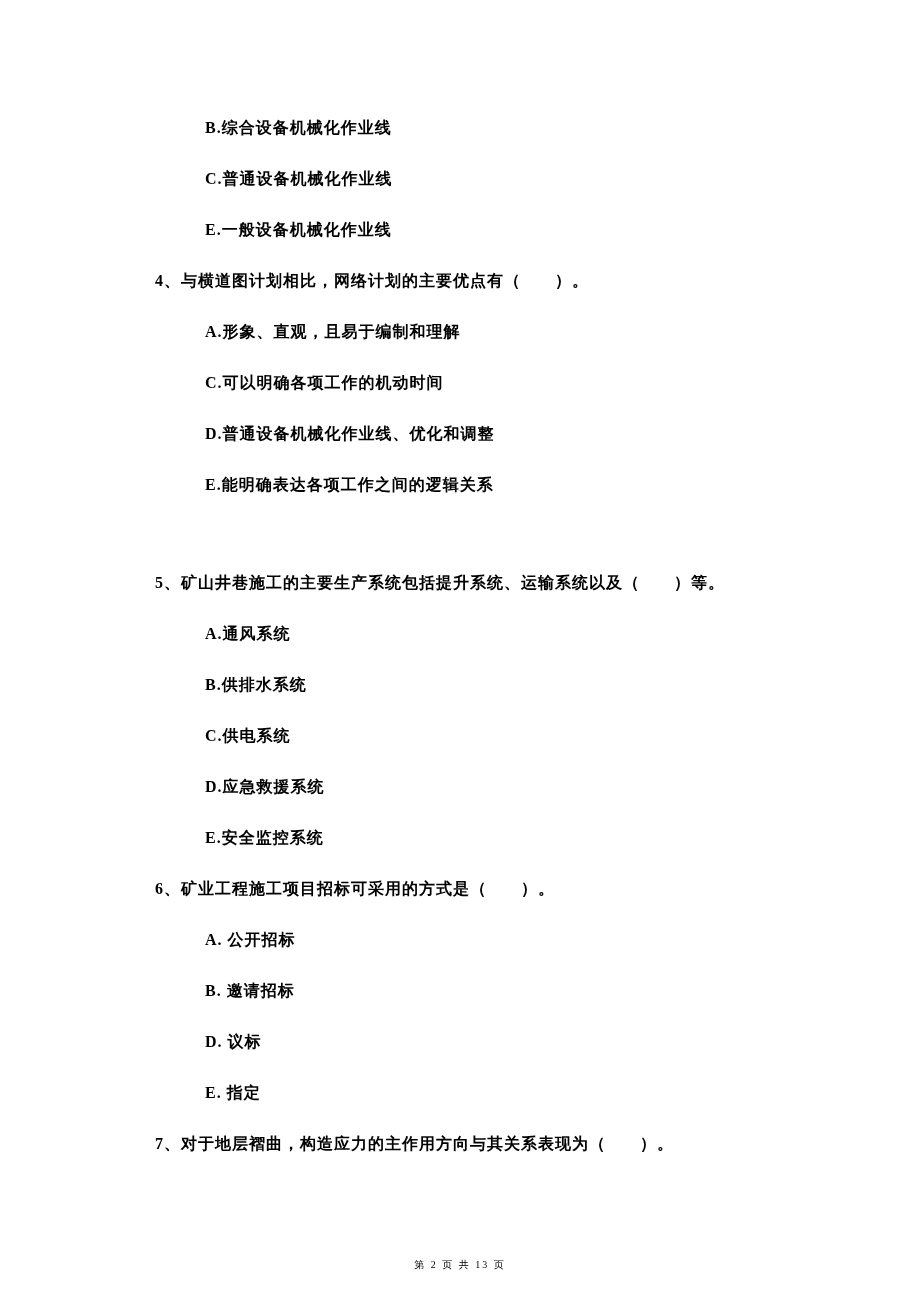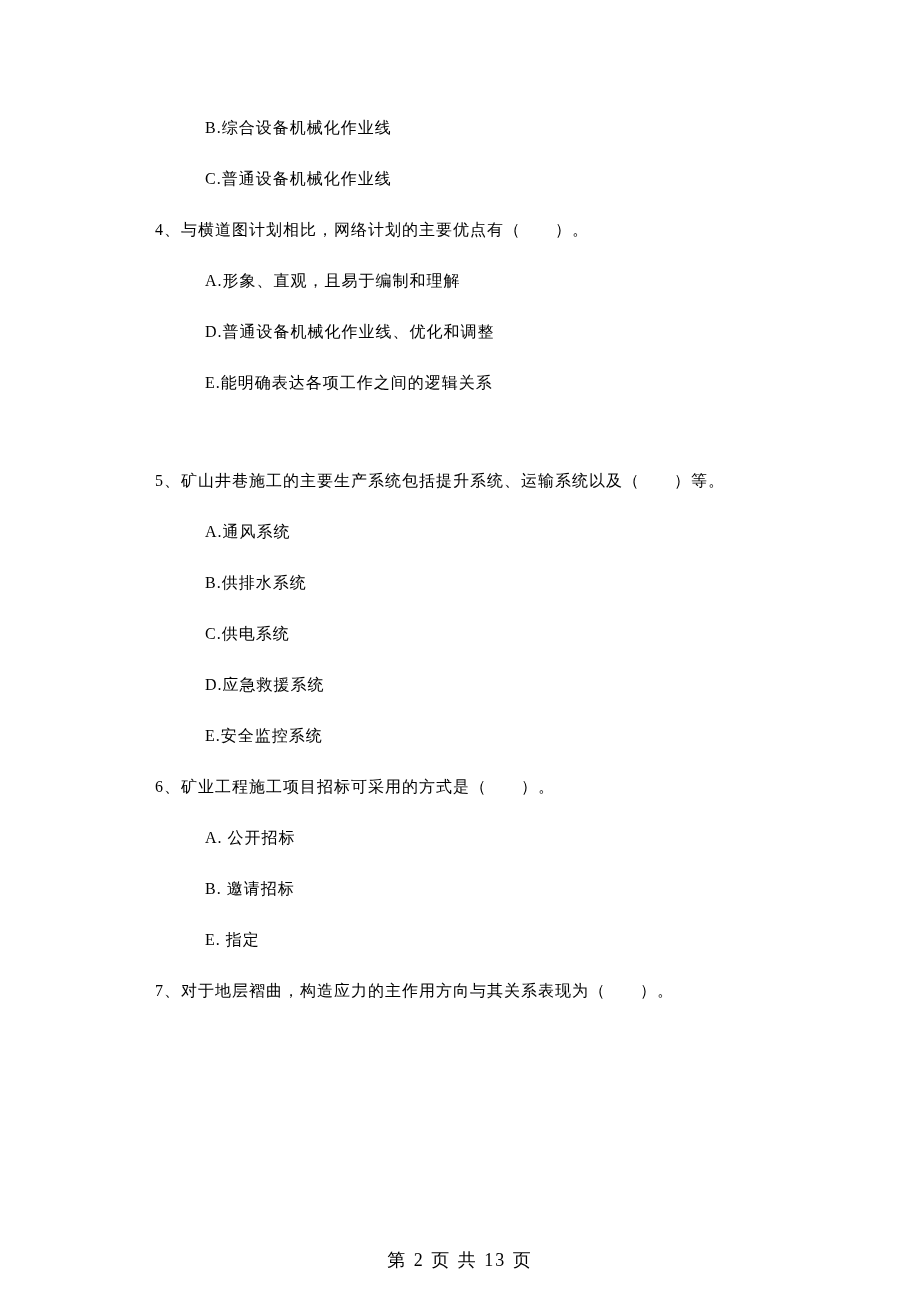--- a/index.html
+++ b/index.html
@@ -8,20 +8,21 @@
       margin: 0;
       padding: 0;
       background: #ffffff;
       font-family: "SimSun", "宋体", serif;
       font-size: 16px;
       color: #000000;
       position: relative;
     }
     .content {
       padding: 118px 155px 0 155px;
+      font-weight: bold;
     }
     .option {
       margin-left: 50px;
       margin-bottom: 30px;
       letter-spacing: 1px;
     }
     .question {
       margin-bottom: 30px;
       margin-top: 11px;
       letter-spacing: 1px;
@@ -30,56 +31,59 @@
       margin-bottom: 0;
     }
     .extra-space {
       height: 36px;
     }
     .footer {
       position: absolute;
       bottom: 30px;
       width: 100%;
       text-align: center;
-      font-size: 18px;
+      font-size: 10px;
       letter-spacing: 2px;
     }
   </style>
 </head>
 <body>
 
 <div class="content">
 
   <div class="question-group">
     <div class="option">B.综合设备机械化作业线</div>
     <div class="option">C.普通设备机械化作业线</div>
+    <div class="option">E.一般设备机械化作业线</div>
   </div>
 
   <div class="question-group">
     <div class="question">4、与横道图计划相比，网络计划的主要优点有（　　）。</div>
     <div class="option">A.形象、直观，且易于编制和理解</div>
+    <div class="option">C.可以明确各项工作的机动时间</div>
     <div class="option">D.普通设备机械化作业线、优化和调整</div>
     <div class="option">E.能明确表达各项工作之间的逻辑关系</div>
   </div>
 
   <div class="extra-space"></div>
 
   <div class="question-group">
     <div class="question">5、矿山井巷施工的主要生产系统包括提升系统、运输系统以及（　　）等。</div>
     <div class="option">A.通风系统</div>
     <div class="option">B.供排水系统</div>
     <div class="option">C.供电系统</div>
     <div class="option">D.应急救援系统</div>
     <div class="option">E.安全监控系统</div>
   </div>
 
   <div class="question-group">
     <div class="question">6、矿业工程施工项目招标可采用的方式是（　　）。</div>
     <div class="option">A.  公开招标</div>
     <div class="option">B.  邀请招标</div>
+    <div class="option">D.  议标</div>
     <div class="option">E.  指定</div>
   </div>
 
   <div class="question-group">
     <div class="question">7、对于地层褶曲，构造应力的主作用方向与其关系表现为（　　）。</div>
 
   </div>
 
 </div>
 

